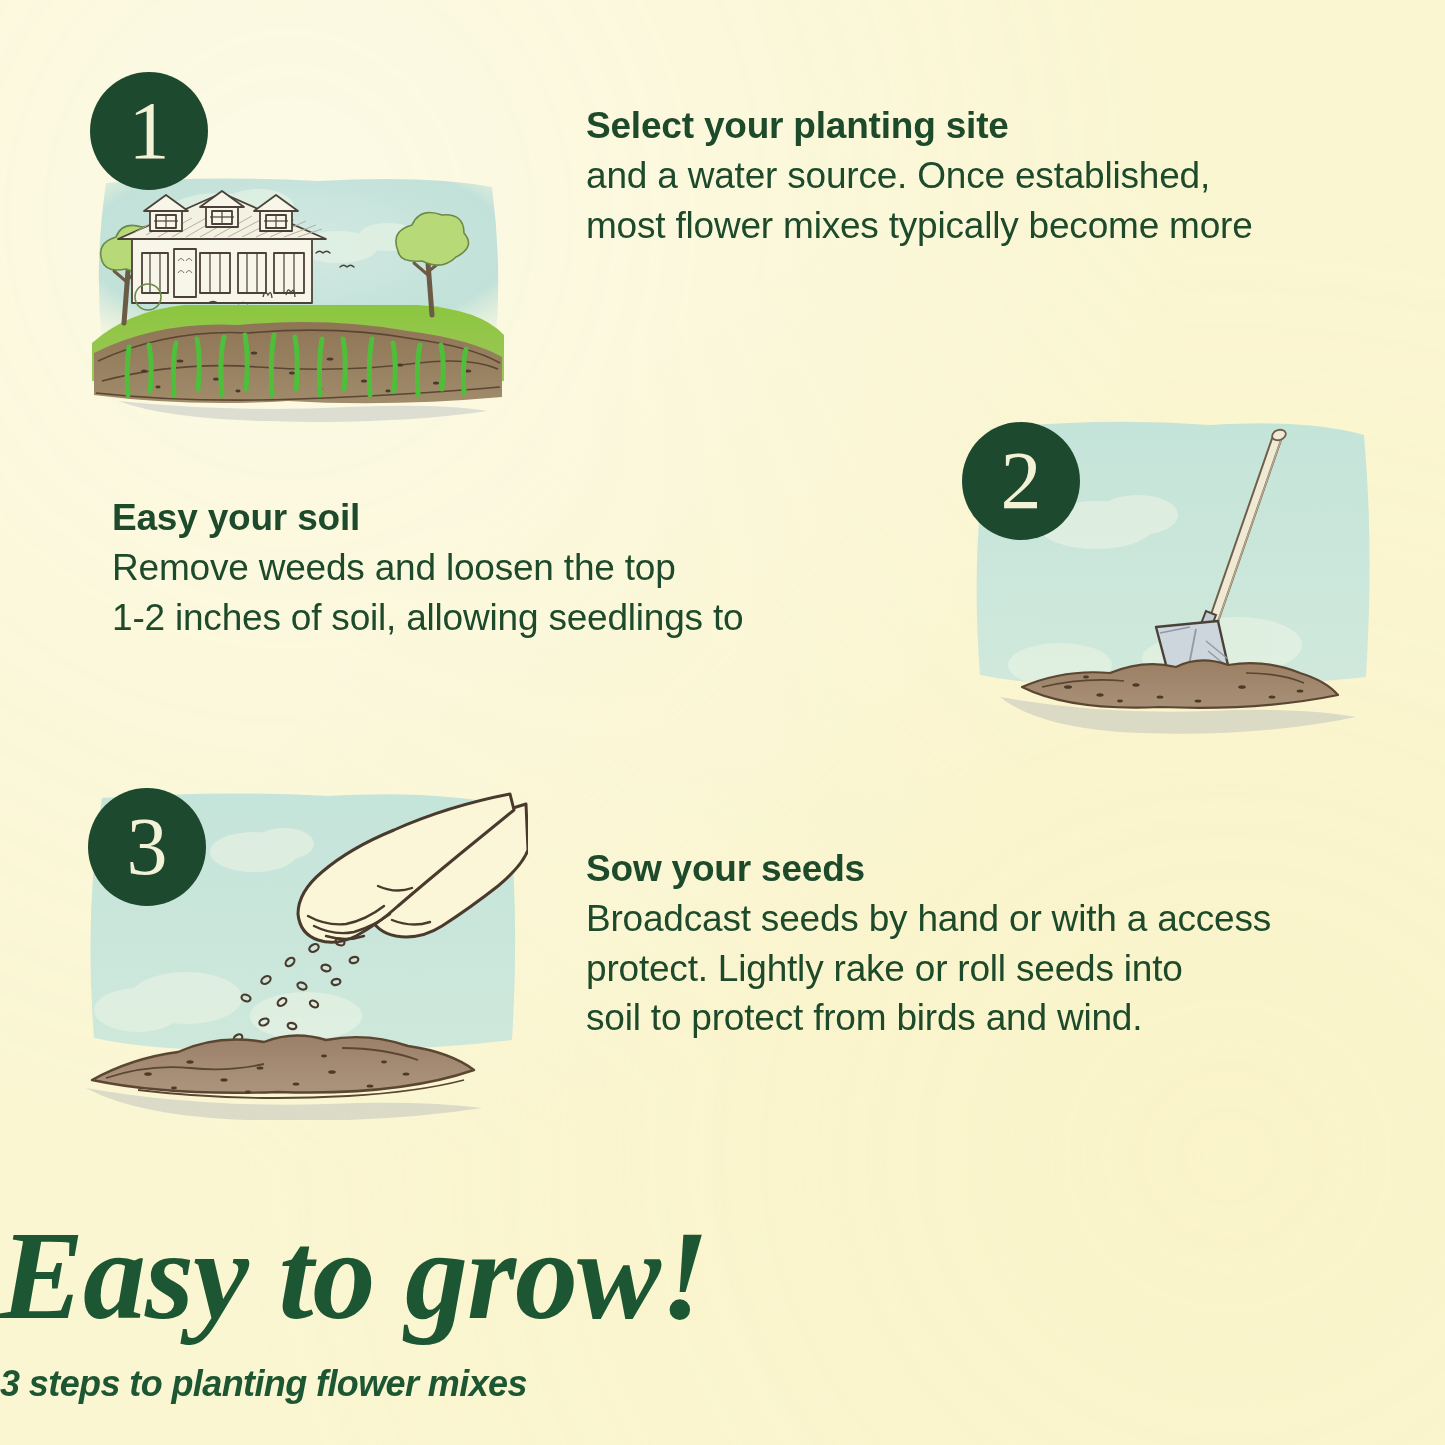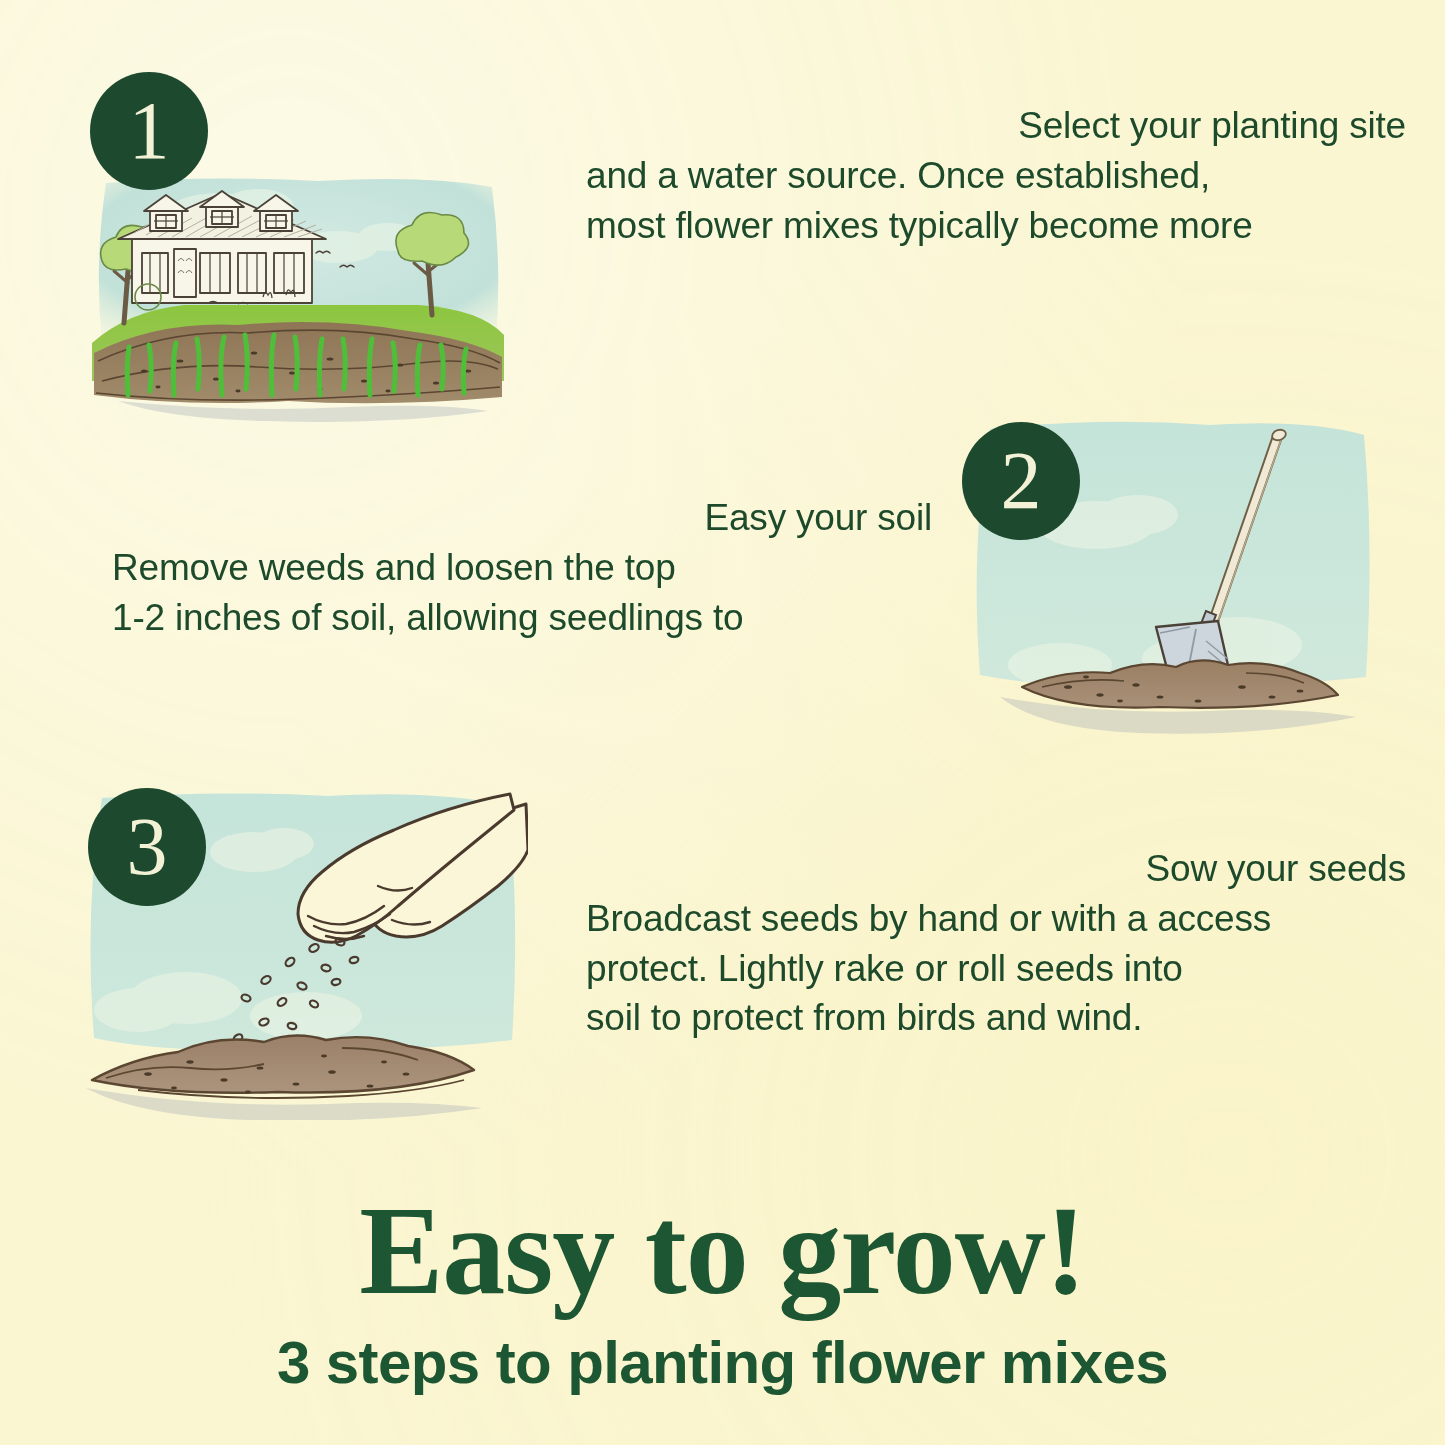--- a/index.html
+++ b/index.html
@@ -43,63 +43,62 @@
   }
 
   
   .textblock {
     position: absolute;
     color: #1d4a2b;
     z-index: 30;
   }
   .tb-title {
     font-size: 37px;
-    font-weight: normal;
+    font-weight: bold;
     letter-spacing: -0.2px;
     margin-bottom: 2px;
     line-height: 1.28;
-    text-align: right;
   }
   .tb-body {
     font-size: 37px;
     line-height: 1.33;
     letter-spacing: -0.2px;
   }
   .tb-body span { display: block; }
 
   
   .illus {
     position: absolute;
     z-index: 20;
   }
   .illus svg { display: block; width: 100%; height: 100%; }
 
   
   #footer {
     position: absolute;
     left: 0;
     right: 0;
-    bottom: 48px;
-    text-align: center;
+    bottom: 40px;
     z-index: 30;
+    font-style: italic;
   }
   #headline {
     font-family: "Liberation Serif", serif;
     font-weight: bold;
     font-size: 126px;
     line-height: 1.0;
     color: #1d5632;
     letter-spacing: -1px;
   }
   #subhead {
     font-family: "Liberation Sans", sans-serif;
     font-weight: bold;
-    font-size: 60px;
+    font-size: 36px;
     color: #1d5632;
-    margin-top: 14px;
+    margin-top: 24px;
     letter-spacing: -0.6px;
   }
 </style>
 </head>
 <body>
 
 <div id="page">
 
   <div id="paper-texture"></div>
 

